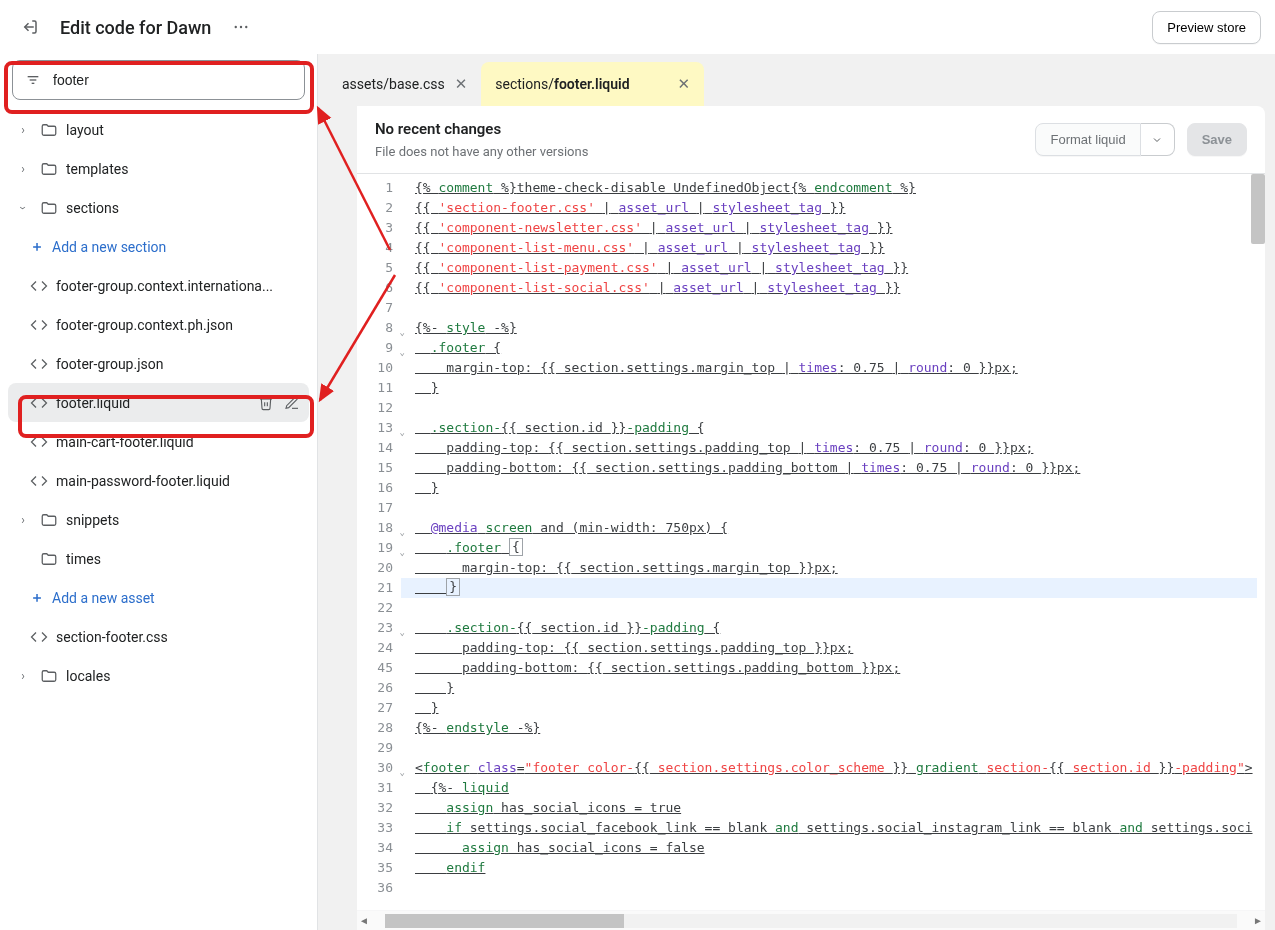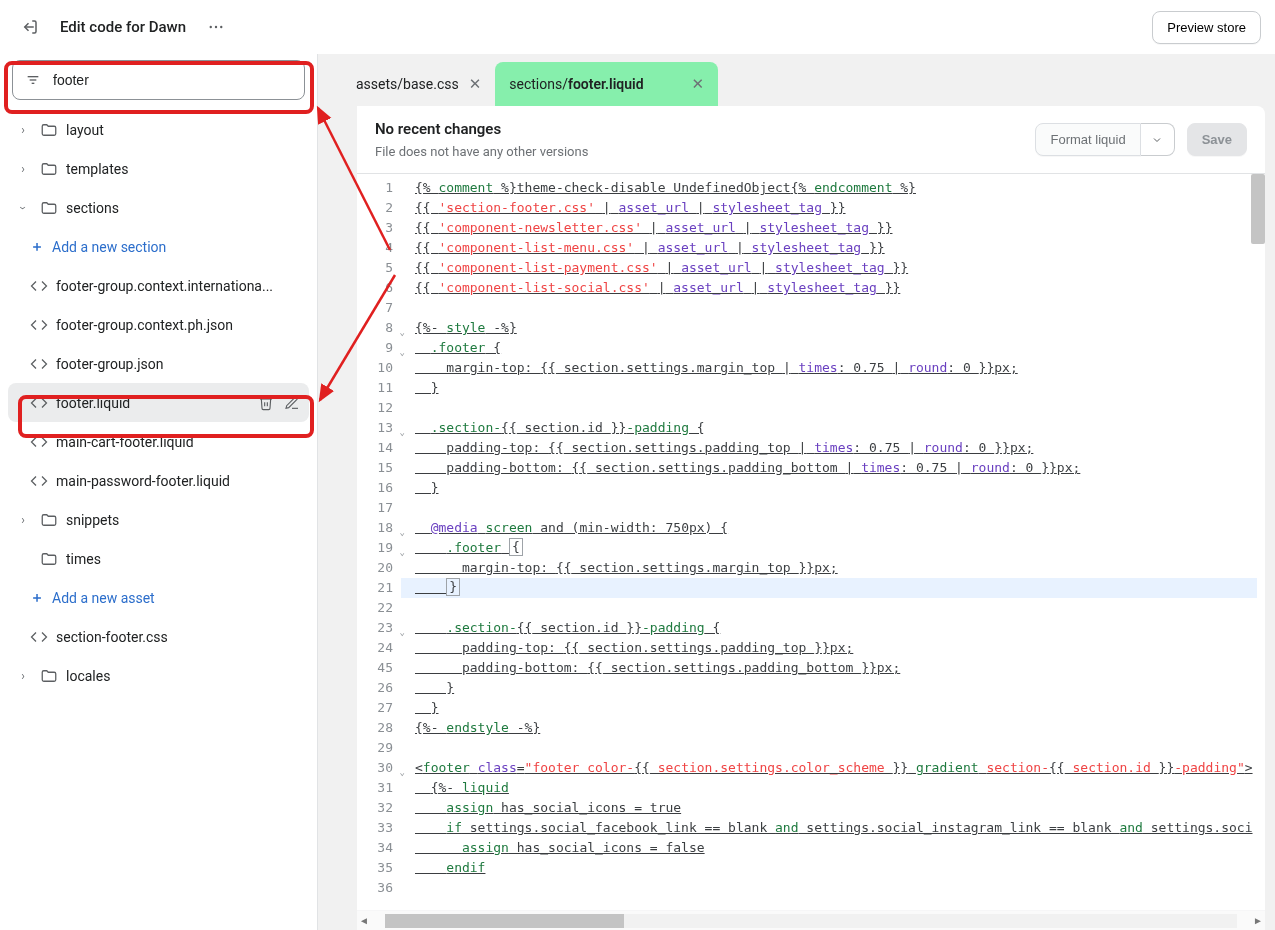--- a/index.html
+++ b/index.html
@@ -27,21 +27,21 @@
 
 .topbar{
   display:flex;align-items:center;justify-content:space-between;
   padding:10px 14px;height:54px;
 }
 .topbar-left{display:flex;align-items:center;gap:14px;}
 .icon-btn{
   width:32px;height:32px;display:flex;align-items:center;justify-content:center;
   border-radius:8px;cursor:pointer;
 }
-.page-title{font-size:15px;font-weight:500;}
+.page-title{font-size:18px;font-weight:500;}
 .btn{
   border:1px solid #c9cccf;border-radius:8px;padding:8px 14px;background:#fff;
   font-size:13px;cursor:pointer;font-weight:500;
   box-shadow:0 1px 0 rgba(0,0,0,.03);
 }
 
 .main{display:flex;height:calc(100% - 54px);}
 .sidebar{
   width:318px;flex-shrink:0;border-right:1px solid var(--border);
   display:flex;flex-direction:column;
@@ -69,28 +69,28 @@
 .tree-row .label{flex:1;white-space:nowrap;overflow:hidden;text-overflow:ellipsis;}
 .tree-row.link{color:var(--blue);}
 .tree-row.link .label{font-weight:400;}
 .indent-1{padding-left:22px;}
 .file-actions{display:flex;gap:4px;}
 .file-actions span{width:22px;height:22px;display:flex;align-items:center;justify-content:center;}
 svg{display:block;}
 
 
 .editor{flex:1;display:flex;flex-direction:column;background:#f1f1f1;min-width:0;padding:8px 10px 0 0;}
-.tabs{display:flex;height:44px;padding-left:24px;}
+.tabs{display:flex;height:44px;padding-left:10px;}
 .tab{
   display:flex;align-items:center;gap:10px;
   padding:0 14px;height:44px;
   font-size:14px;color:var(--text);cursor:pointer;
   border-radius:8px 8px 0 0;
 }
-.tab.active{background:#86efac;gap:48px;}
+.tab.active{background:#fef9c3;gap:48px;}
 .tab .close{color:var(--muted);font-size:15px;line-height:1;}
 .tab .name{white-space:nowrap;}
 .tab .name b{font-weight:600;}
 
 .editor-body{flex:1;background:#fff;border-radius:0 8px 0 0;display:flex;flex-direction:column;min-height:0;margin-left:39px;}
 .toolbar{
   display:flex;align-items:center;justify-content:space-between;
   padding:14px 18px;border-bottom:1px solid var(--border);
 }
 .tb-left .t1{font-size:15px;font-weight:600;margin-bottom:6px;}

